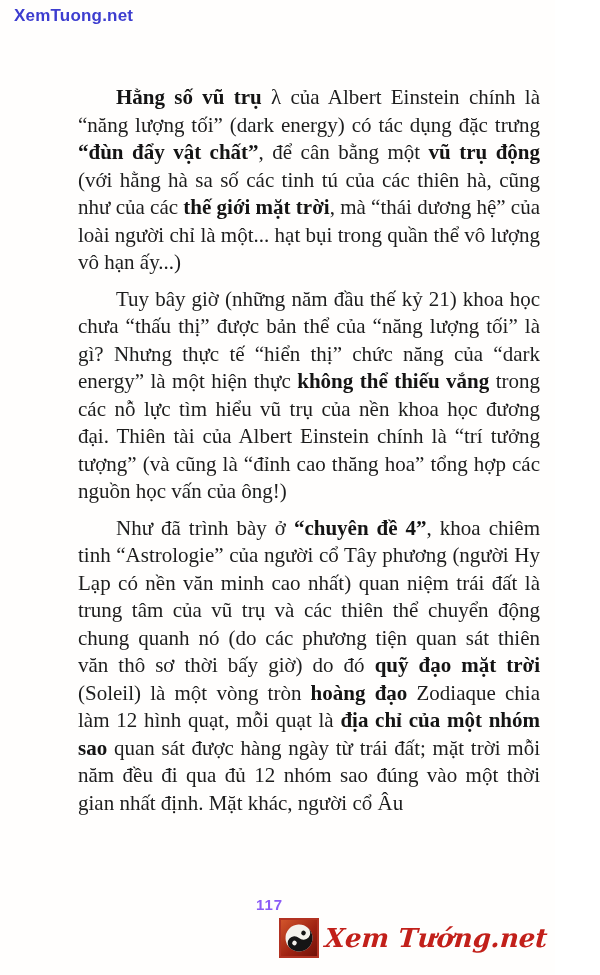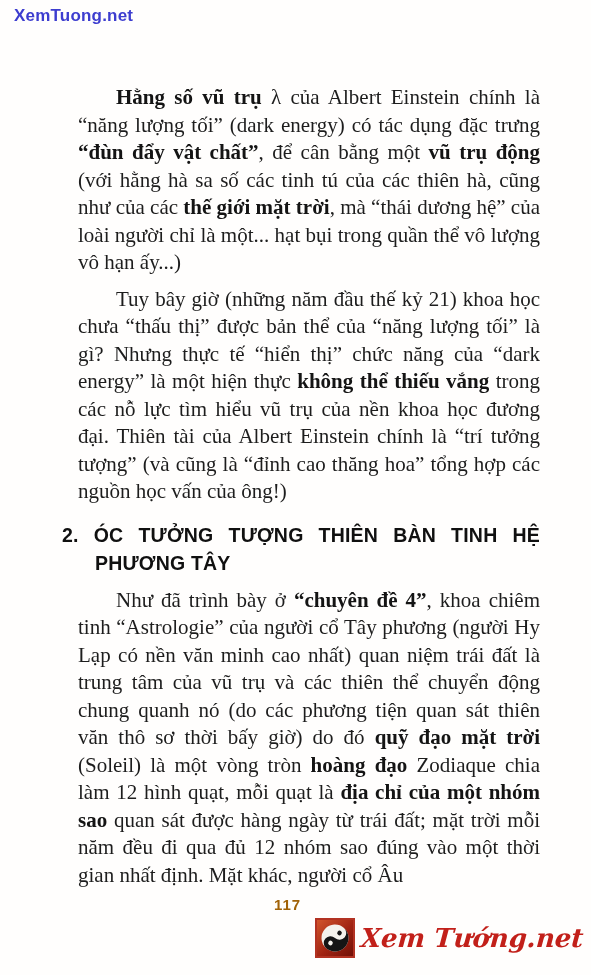--- a/index.html
+++ b/index.html
@@ -7,21 +7,20 @@
     padding: 0;
     background: #ffffff;
   }
   .page {
     position: relative;
     width: 555px;
     height: 975px;
     background: #fffefd;
     overflow: hidden;
     font-family: "Liberation Serif", "DejaVu Serif", serif;
-    padding-left: 36px;
   }
   .site-mark {
     position: absolute;
     left: 14px;
     top: 6px;
     font-family: "Liberation Sans", "DejaVu Sans", sans-serif;
     font-weight: bold;
     font-size: 17px;
     color: #3d3dcf;
     letter-spacing: 0.2px;
@@ -58,21 +57,21 @@
   }
   .page-number {
     position: absolute;
     left: 0;
     right: 16px;
     top: 896px;
     text-align: center;
     font-family: "Liberation Sans", "DejaVu Sans", sans-serif;
     font-weight: bold;
     font-size: 15px;
-    color: #a16207;
+    color: #8b5cf6;
     letter-spacing: 1px;
   }
   .footer-logo {
     position: absolute;
     right: 8px;
     top: 918px;
     display: flex;
     align-items: center;
     gap: 6px;
   }
@@ -94,21 +93,20 @@
 </head>
 <body>
 
 <div class="page">
 
   <div class="site-mark">XemTuong.net</div>
 
   <div class="page-body">
       <p><b>Hằng số vũ trụ</b><span> λ của Albert Einstein chính là “năng lượng tối” (dark energy) có tác dụng đặc trưng </span><b>“đùn đẩy vật chất”</b><span>, để cân bằng một </span><b>vũ trụ động</b><span> (với hằng hà sa số các tinh tú của các thiên hà, cũng như của các </span><b>thế giới mặt trời</b><span>, mà “thái dương hệ” của loài người chỉ là một... hạt bụi trong quần thể vô lượng vô hạn ấy...)</span></p>
       <p><span>Tuy bây giờ (những năm đầu thế kỷ 21) khoa học chưa “thấu thị” được bản thể của “năng lượng tối” là gì? Nhưng thực tế “hiển thị” chức năng của “dark energy” là một hiện thực </span><b>không thể thiếu vắng</b><span> trong các nỗ lực tìm hiểu vũ trụ của nền khoa học đương đại. Thiên tài của Albert Einstein chính là “trí tưởng tượng” (và cũng là “đỉnh cao thăng hoa” tổng hợp các nguồn học vấn của ông!)</span></p>
-      <h2><span>2. </span><span>ÓC TƯỞNG TƯỢNG THIÊN BÀN TINH HỆ PHƯƠNG TÂY</span></h2>
       <p><span>Như đã trình bày ở </span><b>“chuyên đề 4”</b><span>, khoa chiêm tinh “Astrologie” của người cổ Tây phương (người Hy Lạp có nền văn minh cao nhất) quan niệm trái đất là trung tâm của vũ trụ và các thiên thể chuyển động chung quanh nó (do các phương tiện quan sát thiên văn thô sơ thời bấy giờ) do đó </span><b>quỹ đạo mặt trời</b><span> (Soleil) là một vòng tròn </span><b>hoàng đạo</b><span> Zodiaque chia làm 12 hình quạt, mỗi quạt là </span><b>địa chỉ của một nhóm sao</b><span> quan sát được hàng ngày từ trái đất; mặt trời mỗi năm đều đi qua đủ 12 nhóm sao đúng vào một thời gian nhất định. Mặt khác, người cổ Âu</span></p>
     </div>
 
   <div class="page-number">117</div>
 
   <div class="footer-logo">
     <svg class="yy-box" viewBox="0 0 40 40" xmlns="http://www.w3.org/2000/svg">
       <defs>
         <linearGradient id="yyGrad" x1="0" y1="0" x2="1" y2="1">
           <stop offset="0" stop-color="#d4572c"></stop>

